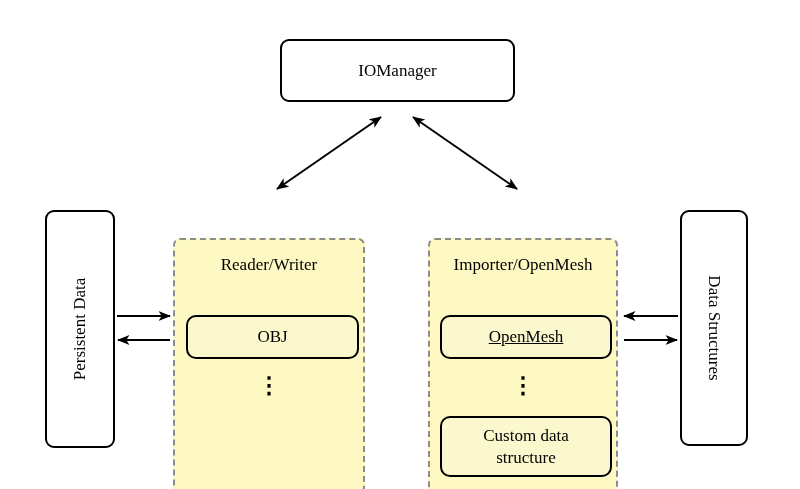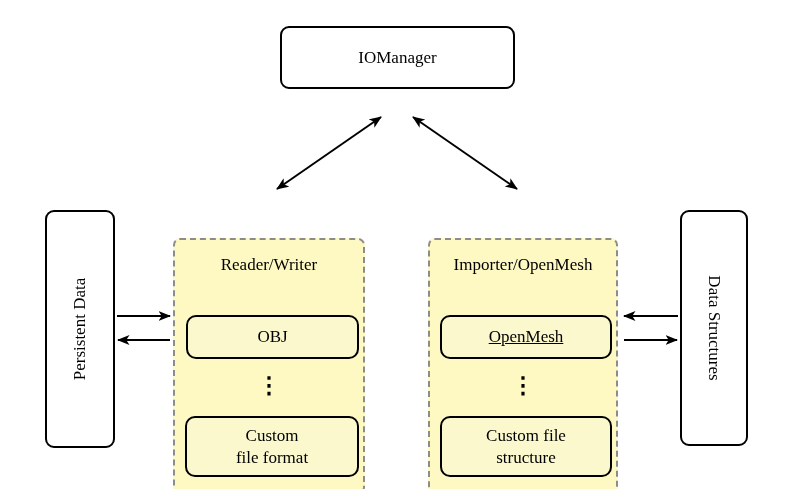--- a/index.html
+++ b/index.html
@@ -87,49 +87,45 @@
       </marker>
     </defs>
     <line x1="381" y1="117" x2="277" y2="189" stroke="#000" stroke-width="2" marker-start="url(#ah)" marker-end="url(#ah)"></line>
     <line x1="413" y1="117" x2="517" y2="189" stroke="#000" stroke-width="2" marker-start="url(#ah)" marker-end="url(#ah)"></line>
     <line x1="117" y1="316" x2="170" y2="316" stroke="#000" stroke-width="2" marker-end="url(#ah)"></line>
     <line x1="170" y1="340" x2="118" y2="340" stroke="#000" stroke-width="2" marker-end="url(#ah)"></line>
     <line x1="678" y1="316" x2="624" y2="316" stroke="#000" stroke-width="2" marker-end="url(#ah)"></line>
     <line x1="624" y1="340" x2="677" y2="340" stroke="#000" stroke-width="2" marker-end="url(#ah)"></line>
   </svg>
 
-  <div class="box" style="left:280px; top:26px; width:235px; height:63px;">
+  <div class="box" style="left:280px; top:39px; width:235px; height:63px;">
     <span>IOManager</span>
   </div>
 
   <div class="box vbox" style="left:45px; top:210px; width:70px; height:238px;">
     <span class="vlabel rot-ccw">Persistent Data</span>
   </div>
 
   <div class="box vbox" style="left:680px; top:210px; width:68px; height:236px;">
     <span class="vlabel rot-cw">Data Structures</span>
   </div>
 
   <div class="group" style="left:173px; top:199px; width:192px; height:256px;">
     <div class="group-title">Reader/Writer</div>
     <div class="inner" style="left:11px; top:75px; width:173px; height:44px;">
       <span>OBJ</span>
     </div>
     <div class="dots" style="top:134px;">⋮</div>
-    <div class="inner" style="left:10px; top:176px; width:174px; height:61px;">
-      <span>Custom
-file format</span>
-    </div>
   </div>
 
   <div class="group" style="left:428px; top:199px; width:190px; height:256px;">
     <div class="group-title">Importer/OpenMesh</div>
     <div class="inner" style="left:10px; top:75px; width:172px; height:44px;text-decoration:underline;">
       <span>OpenMesh</span>
     </div>
     <div class="dots" style="top:134px;">⋮</div>
     <div class="inner" style="left:10px; top:176px; width:172px; height:61px;">
-      <span>Custom file
+      <span>Custom data
 structure</span>
     </div>
   </div>
 
 </div>
 
 </body></html>

